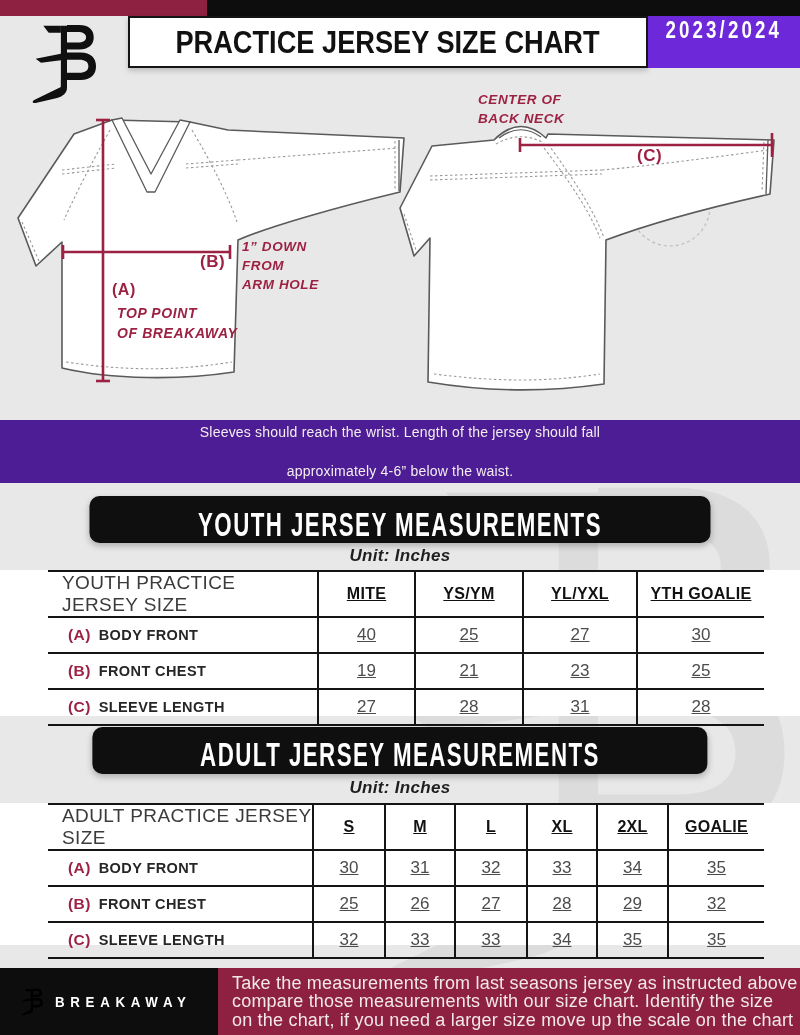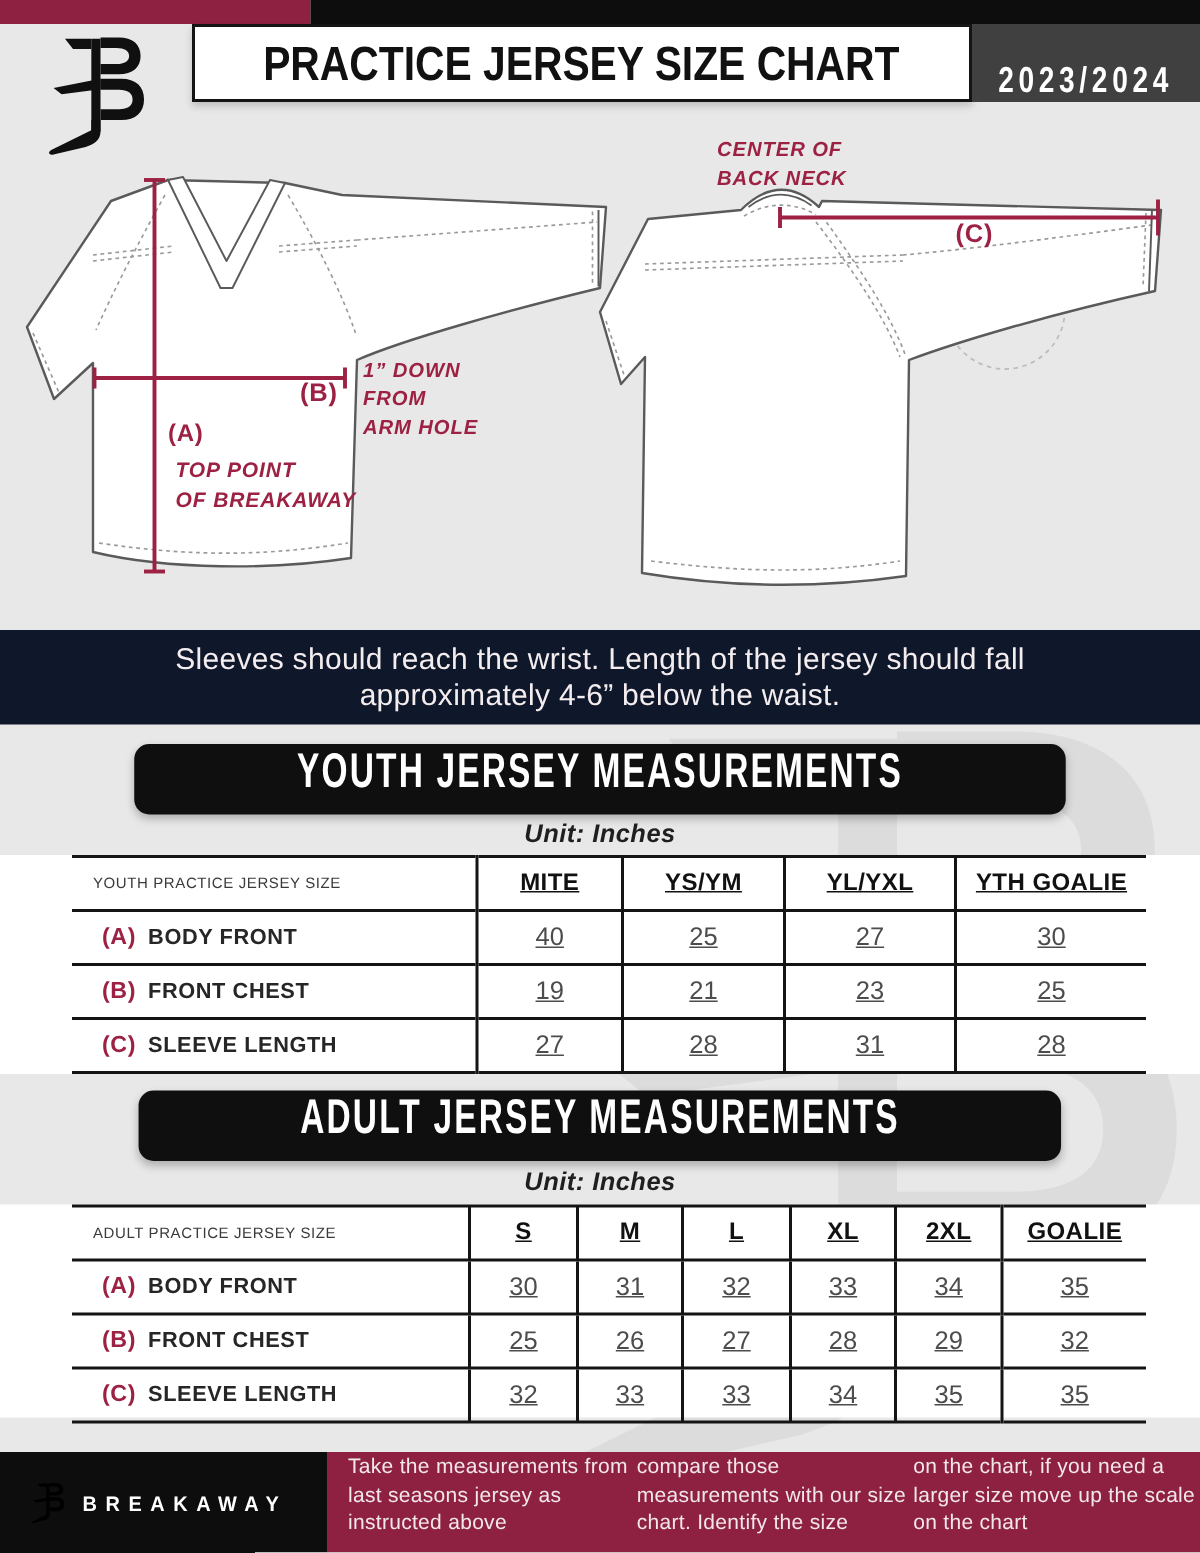--- a/index.html
+++ b/index.html
@@ -17,21 +17,21 @@
     background:#ffffff; border:2px solid #141414;
     display:flex; align-items:center; justify-content:center;
     box-shadow:0 3px 5px rgba(0,0,0,.18);
   }
   .title-text {
     display:inline-block; transform:scaleX(.85); transform-origin:center;
     font-size:32px; font-weight:bold; color:#111; letter-spacing:0; white-space:nowrap;
   }
   .year-box {
     position:absolute; left:648px; top:16px; width:152px; height:52px;
-    background:#404040; display:flex; align-items:flex-end; justify-content:center;
+    background:#6d28d9; display:flex; align-items:flex-start; justify-content:center;
   }
   .year-text {
     display:inline-block; transform:scaleX(.78); transform-origin:center;
     font-size:24px; font-weight:bold; color:#fff; letter-spacing:4px; white-space:nowrap;
   }
   .logo-top { position:absolute; left:28px; top:22px; width:78px; height:84px; color:#101010; }
   .logo-top svg, .logo-foot svg, .watermark svg { width:100%; height:100%; display:block; }
 
   
   .diagram-svg { position:absolute; }
@@ -42,30 +42,30 @@
   .anno-cap { font-style:italic; font-size:13.5px; line-height:1.4; letter-spacing:.6px; white-space:pre-line; font-weight:600; }
   .pos-b-key { left:200px; top:252px; }
   .pos-b-cap { left:242px; top:238px; }
   .pos-a-key { left:112px; top:281px; font-size:16px; }
   .pos-a-cap { left:117px; top:304px; font-size:14px; }
   .pos-c-cap { left:478px; top:91px; }
   .pos-c-key { left:637px; top:146px; }
 
   
   .banner {
-    position:absolute; left:0; top:420px; width:800px; height:63px; background:#0f172a;
-    display:flex; flex-direction:column; align-items:center; justify-content:center;
-    color:#f4edef; font-size:20px; line-height:24px; letter-spacing:.2px;
+    position:absolute; left:0; top:420px; width:800px; height:63px; background:#4c1d95;
+    display:flex; flex-direction:column; align-items:center; justify-content:space-between;
+    color:#f4edef; font-size:14px; line-height:24px; letter-spacing:.2px;
   }
 
   
   .pill {
     position:absolute; left:50%; transform:translateX(-50%);
     background:#0f0f0f; border-radius:10px; height:47px; padding:0 30px;
-    display:flex; align-items:flex-start; justify-content:center;
+    display:flex; align-items:flex-end; justify-content:center;
     box-shadow:0 3px 6px rgba(0,0,0,.25);
   }
   .pill-text {
     display:inline-block; transform:scaleX(.72) scaleY(1.05); transform-origin:center;
     color:#fff; font-weight:bold; font-size:31px; letter-spacing:2px; white-space:nowrap;
   }
   .pill-youth { top:496px; }
   .pill-adult { top:727px; }
   .unit {
     position:absolute; left:0; width:800px; text-align:center;
@@ -79,21 +79,21 @@
   .wb-youth { top:570px; height:146px; }
   .wb-adult { top:803px; height:142px; }
 
   table.meas { position:absolute; left:48px; width:716px; border-collapse:collapse; table-layout:fixed;
     border-top:2px solid #141414; border-bottom:2px solid #141414; }
   .tbl-youth { top:570px; }
   .tbl-adult { top:803px; }
   table.meas tr { height:36px; }
   table.meas tr + tr td, table.meas tr + tr th { border-top:2px solid #141414; }
   table.meas td + td, table.meas th + th { border-left:2px solid #141414;text-decoration:underline; }
-  th.size-col { text-align:left; padding-left:14px; font-weight:normal; font-size:10px; color:#3b3b3b; letter-spacing:.4px; }
+  th.size-col { text-align:left; padding-left:14px; font-weight:normal; font-size:19px; color:#3b3b3b; letter-spacing:.4px; }
   th.size-hdr { font-size:16px; font-weight:bold; color:#111; letter-spacing:.3px; }
   td.row-label { text-align:left; padding-left:20px; font-size:14.5px; color:#262626; letter-spacing:.4px; font-weight:600;margin-top:28px; }
   td.row-label .key { color:#9c2143; font-weight:bold; font-size:15.5px; margin-right:8px; }
   td.val { text-align:center; font-size:17px; color:#4c4c4c; }
 
   
   .watermark {
     position:absolute; left:352px; top:468px; width:492px; height:540px;
     color:#8c8c8c; opacity:.12; pointer-events:none;
   }
@@ -101,22 +101,22 @@
   
   .footer-black {
     position:absolute; left:0; top:968px; width:218px; height:67px; background:#0d0d0d;
     display:flex; align-items:center; justify-content:center; gap:9px;
   }
   .logo-foot { width:26px; height:30px; }
   .brand-text { color:#fff; font-weight:bold; font-size:14px; letter-spacing:6px;
     display:inline-block; transform:scaleX(.95); transform-origin:left center; white-space:nowrap; }
   .footer-maroon {
     position:absolute; left:218px; top:968px; width:582px; height:67px; background:#8e2041;
-    display:flex; justify-content:center; padding-left:14px;
-    color:#f2e7ea; font-size:14px; line-height:18.5px; letter-spacing:.2px;
+    display:flex; flex-direction:column; justify-content:center; padding-left:14px;
+    color:#f2e7ea; font-size:18px; line-height:18.5px; letter-spacing:.2px;
   }
   svg .fill-cur { fill:currentColor; }
 </style>
 </head>
 <body>
 
 <svg width="0" height="0" style="position:absolute" aria-hidden="true">
   <defs>
     <symbol id="bk-logo" viewBox="0 0 100 110">
 

